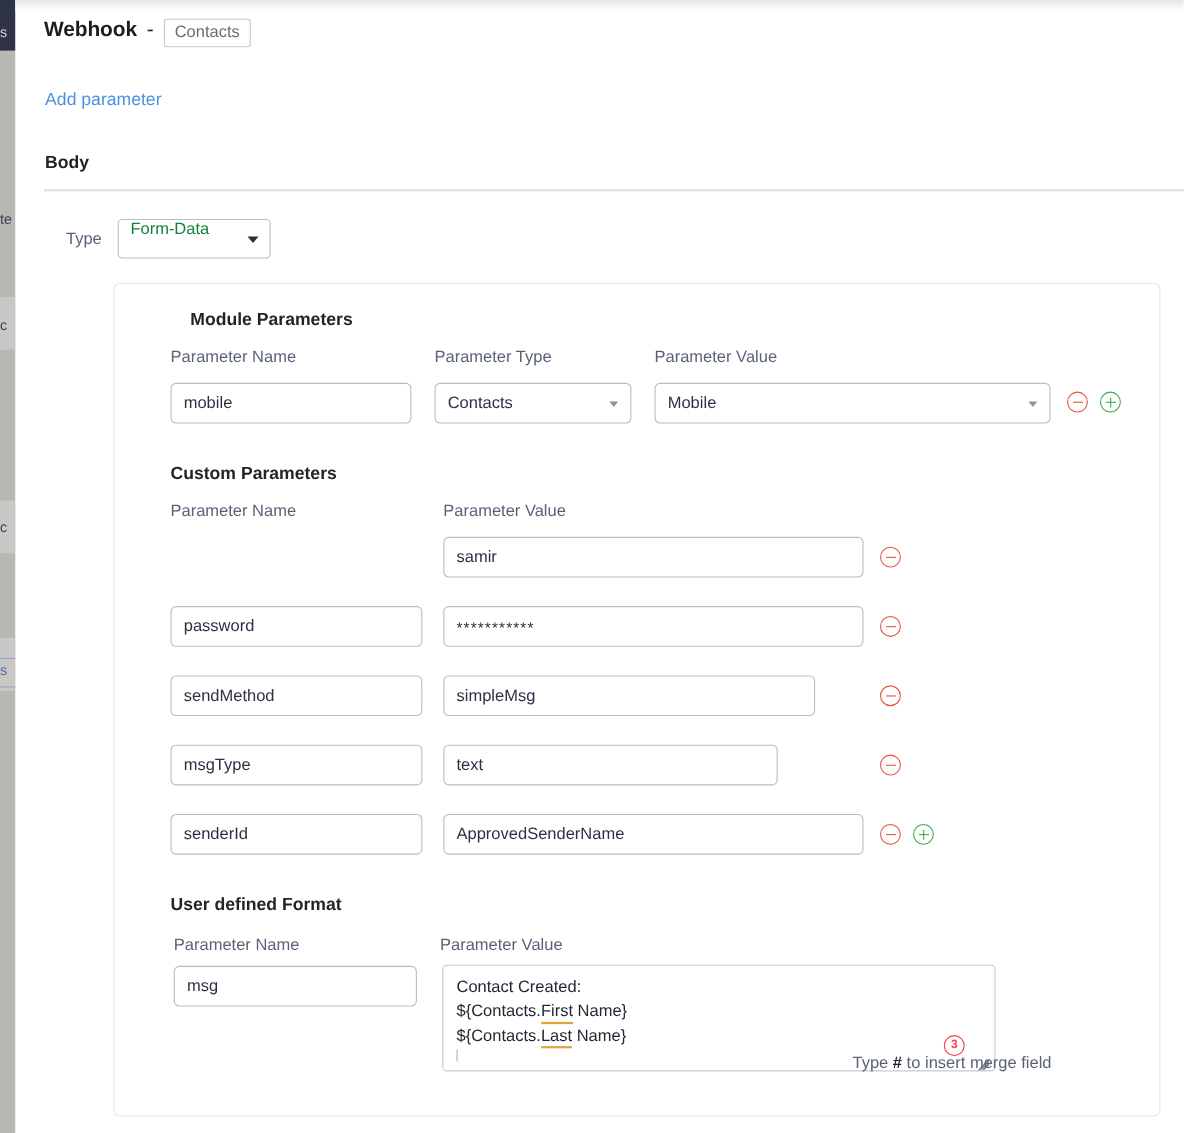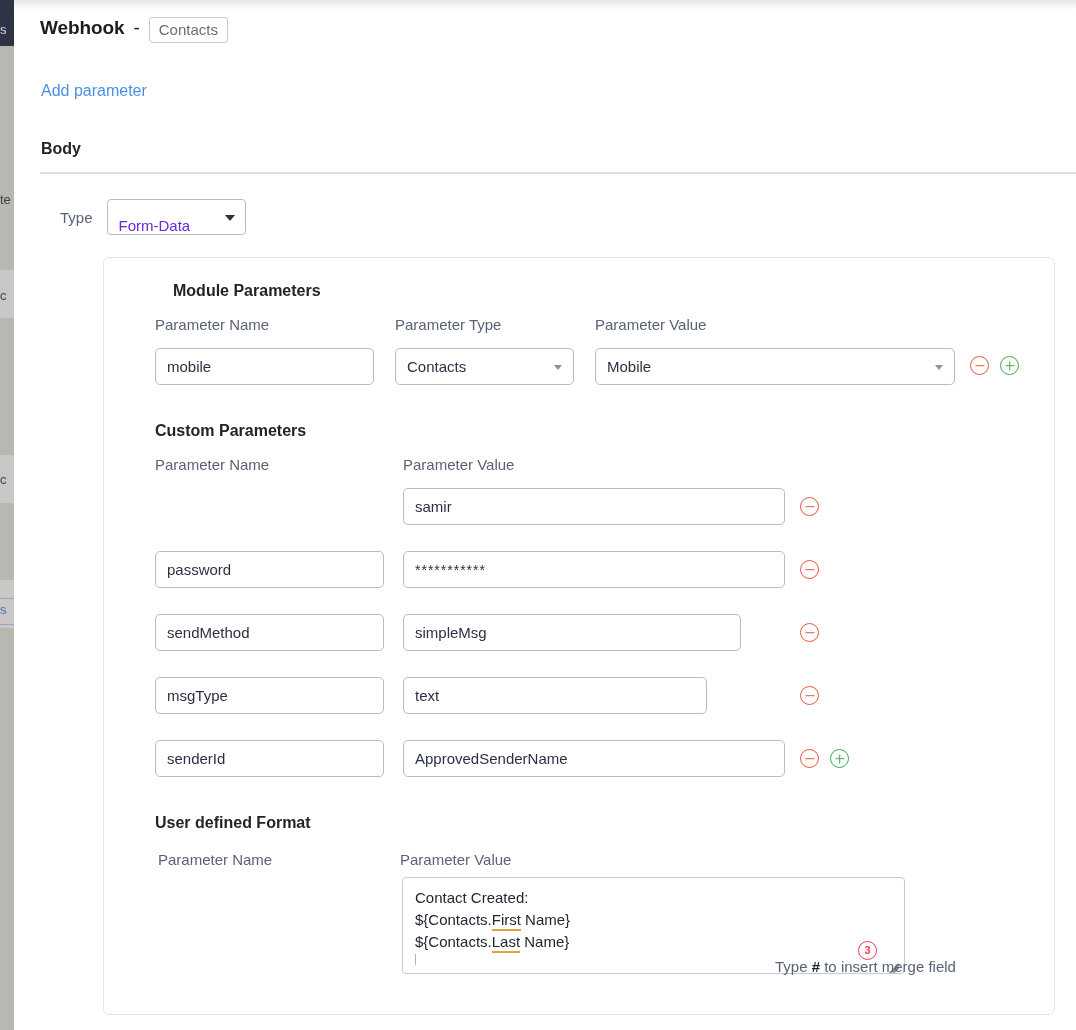--- a/index.html
+++ b/index.html
@@ -84,22 +84,22 @@
   }
 
   
   #type-row {
     position: absolute; left: 46px; top: 199px;
     display: flex; align-items: center; gap: 14px;
   }
   #type-label { font-size: 15px; color: #5a6275; }
   .select-box {
     position: relative; border: 1px solid #b6bdc7; border-radius: 4px;
-    background: #fff; height: 36px; display: flex; align-items: flex-end;
-    padding: 0 30px 0 11px; font-size: 15px; color: #6d28d9;
+    background: #fff; height: 36px; display: flex; align-items: flex-start;
+    padding: 0 30px 0 11px; font-size: 15px; color: #15803d;
   }
   .select-box .caret {
     position: absolute; right: 10px; top: 50%;
     width: 0; height: 0; margin-top: -2px;
     border-left: 5px solid transparent;
     border-right: 5px solid transparent;
     border-top: 6px solid #2b3143;
   }
   #type-select { width: 139px; }
 
@@ -291,20 +291,21 @@
     <input class="text-input" style="left: 51px; top: 482px; width: 229px;" value="senderId">
     <input class="text-input" style="left: 299px; top: 482px; width: 382px;" value="ApprovedSenderName">
     <div class="circle-btn minus" style="left:696px; top:491px;"></div>
     <div class="circle-btn plus" style="left:726px; top:491px;"></div>
 
     <div class="section-title" style="left:51px; top:556px;">User defined Format</div>
 
     <div class="col-header" style="left:54px; top:593px;">Parameter Name</div>
     <div class="col-header" style="left:296px; top:593px;">Parameter Value</div>
 
+    <input class="text-input" style="left: 54px; top: 620px; width: 221px;" value="msg">
 
     <div id="msg-textarea-wrap">
       <div id="msg-textarea-text"><span>Contact Created:</span><br><span>${Contacts.</span><span class="misspell">First</span><span> Name}</span><br><span>${Contacts.</span><span class="misspell">Last</span><span> Name}</span></div>
       <div id="caret-line"></div>
       <div id="count-badge">3</div>
       <div id="resize-grip">
         <span></span>
         <span></span>
       </div>
     </div>

